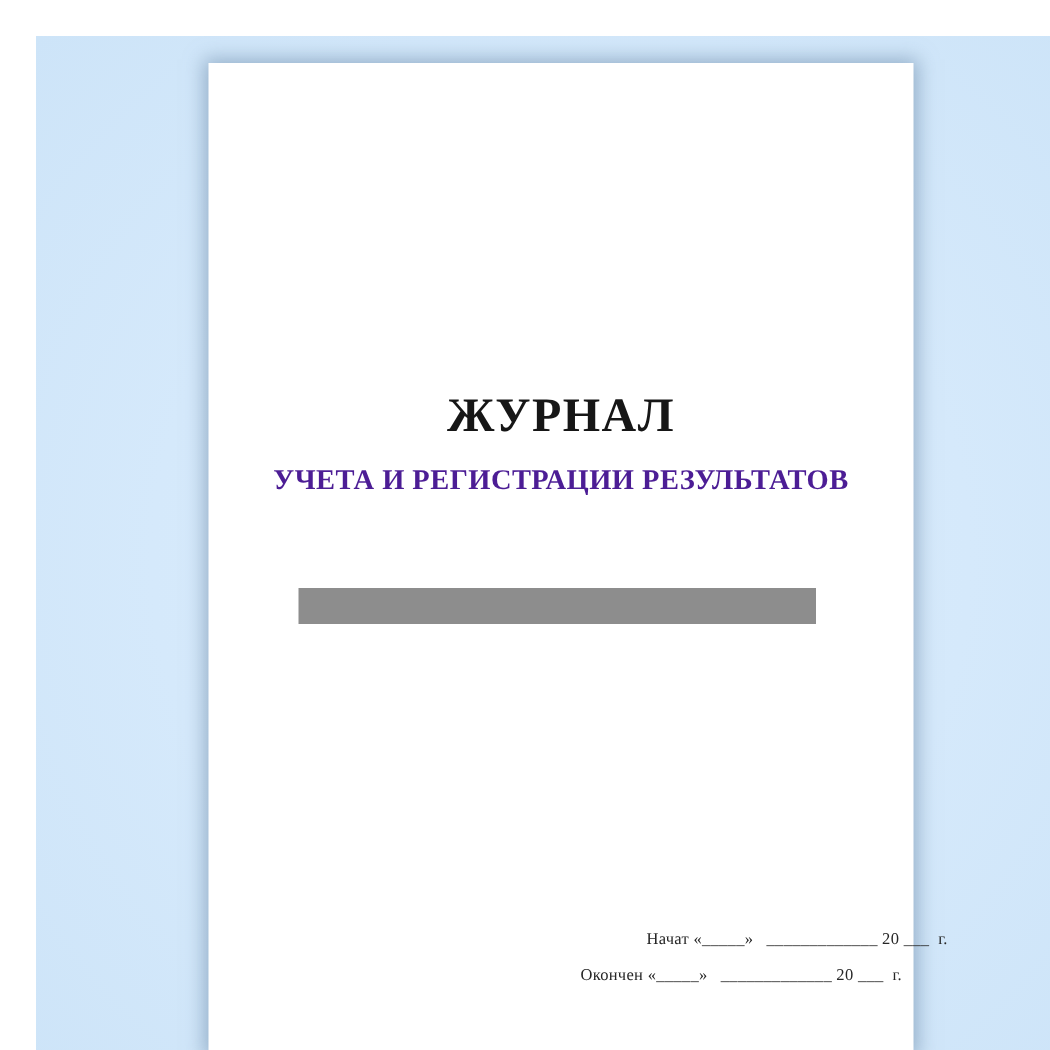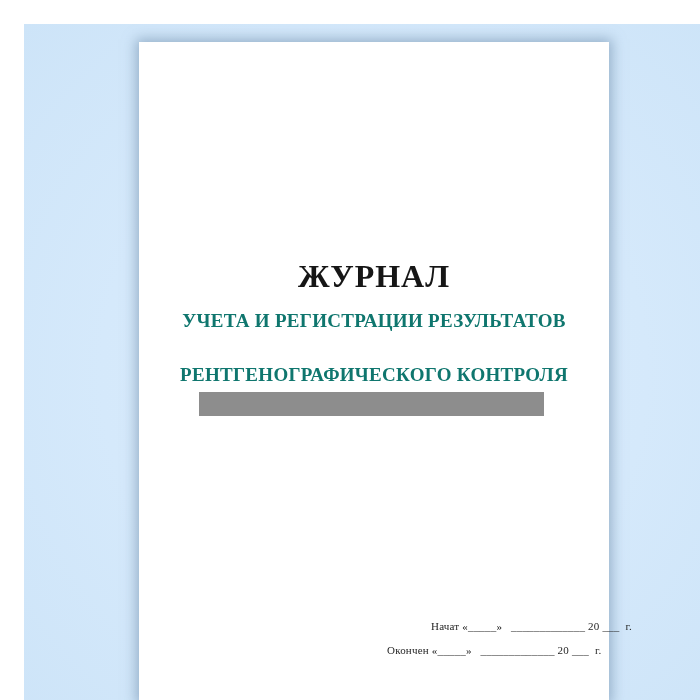--- a/index.html
+++ b/index.html
@@ -33,21 +33,21 @@
   }
   .subtitle {
     position: absolute;
     top: 240px; left: 0;
     width: 100%;
     text-align: center;
     font-size: 19px;
     font-weight: bold;
     letter-spacing: 0.3px;
     line-height: 30px;
-    color: #0f766e;
+    color: #4c1d95;
   }
   .subtitle span { display: block; }
   .org-line {
     position: absolute;
     top: 350px; left: 60px;
     width: 345px; height: 1px;
     background: #8d8d8d;
   }
   .org-caption {
     position: absolute;
@@ -70,21 +70,20 @@
 </head>
 <body>
 
 <div class="backdrop">
   <div class="page">
 
     <div class="title">ЖУРНАЛ</div>
 
     <div class="subtitle">
       <span>УЧЕТА И РЕГИСТРАЦИИ РЕЗУЛЬТАТОВ</span>
-      <span>РЕНТГЕНОГРАФИЧЕСКОГО КОНТРОЛЯ</span>
     </div>
 
     <div class="org-line"></div>
 
     <div class="date-line date-started">Начат «_____»   _____________ 20 ___  г.</div>
 
     <div class="date-line date-finished">Окончен «_____»   _____________ 20 ___  г.</div>
 
   </div>
 </div>

